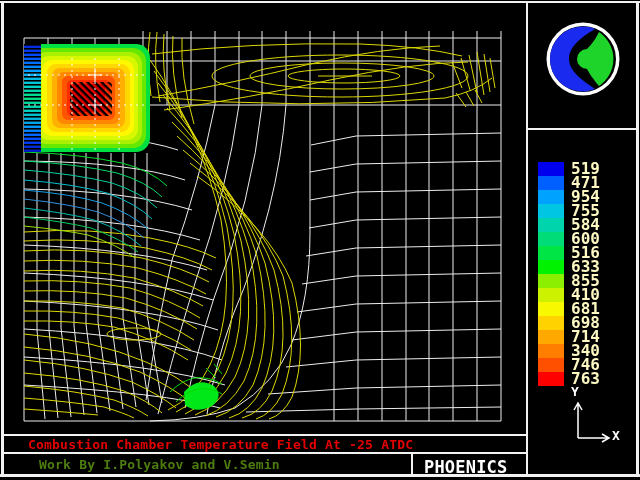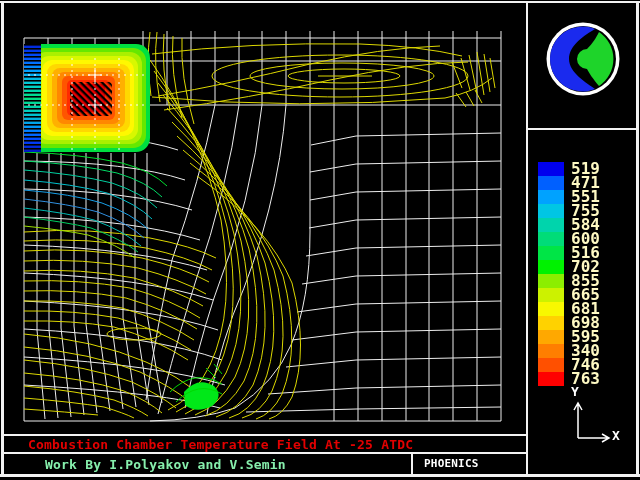--- a/index.html
+++ b/index.html
@@ -1,22 +1,22 @@
 <!DOCTYPE html>
 <html><head>
 <meta charset="utf-8">
 <style>
   html,body{margin:0;padding:0;background:#000;}
   #screen{position:relative;width:640px;height:480px;background:#000;overflow:hidden;
           font-family:"DejaVu Sans Mono","Liberation Mono",monospace;}
   .line{position:absolute;background:#f2f2f2;}
   .txt{position:absolute;font-weight:bold;white-space:pre;letter-spacing:.2px;}
   #title-text{left:28px;top:437px;font-size:13px;color:#e20000;}
-  #credit-text{left:45px;top:457px;font-size:13px;color:#86efac;}
-  #brand-text{left:424px;top:457px;font-size:11px;color:#fff;}
+  #credit-text{left:39px;top:457px;font-size:13px;color:#4d7c0f;}
+  #brand-text{left:424px;top:457px;font-size:17px;color:#fff;}
   #plot-svg{position:absolute;left:0;top:0;}
   #logo-box{position:absolute;left:544px;top:20px;width:78px;height:78px;}
   #legend{position:absolute;left:538px;top:162px;}
   .lgrow{display:flex;align-items:center;height:14px;}
   .lgsw{display:inline-block;width:26px;height:14px;}
   .lglb{margin-left:7px;font-size:16px;font-weight:bold;color:#fef9c3;line-height:14px;}
   #axis-glyph{position:absolute;left:558px;top:386px;width:80px;height:62px;}
   #axis-y-label{left:13px;top:-2px;font-size:13px;color:#fff;}
   #axis-x-label{left:54px;top:42px;font-size:13px;color:#fff;}
 </style>
@@ -141,61 +141,61 @@
       <div class="lgrow">
         <span class="lgsw" style="background: rgb(0, 0, 238);"></span>
         <span class="lglb">519</span>
       </div>
       <div class="lgrow">
         <span class="lgsw" style="background: rgb(0, 96, 255);"></span>
         <span class="lglb">471</span>
       </div>
       <div class="lgrow">
         <span class="lgsw" style="background: rgb(0, 162, 255);"></span>
-        <span class="lglb">551</span>
+        <span class="lglb">954</span>
       </div>
       <div class="lgrow">
         <span class="lgsw" style="background: rgb(0, 198, 228);"></span>
         <span class="lglb">755</span>
       </div>
       <div class="lgrow">
         <span class="lgsw" style="background: rgb(0, 212, 172);"></span>
         <span class="lglb">584</span>
       </div>
       <div class="lgrow">
         <span class="lgsw" style="background: rgb(0, 220, 120);"></span>
         <span class="lglb">600</span>
       </div>
       <div class="lgrow">
         <span class="lgsw" style="background: rgb(0, 229, 70);"></span>
         <span class="lglb">516</span>
       </div>
       <div class="lgrow">
         <span class="lgsw" style="background: rgb(0, 242, 0);"></span>
-        <span class="lglb">702</span>
+        <span class="lglb">633</span>
       </div>
       <div class="lgrow">
         <span class="lgsw" style="background: rgb(140, 238, 0);"></span>
         <span class="lglb">855</span>
       </div>
       <div class="lgrow">
         <span class="lgsw" style="background: rgb(204, 242, 0);"></span>
-        <span class="lglb">665</span>
+        <span class="lglb">410</span>
       </div>
       <div class="lgrow">
         <span class="lgsw" style="background: rgb(248, 248, 0);"></span>
         <span class="lglb">681</span>
       </div>
       <div class="lgrow">
         <span class="lgsw" style="background: rgb(255, 210, 0);"></span>
         <span class="lglb">698</span>
       </div>
       <div class="lgrow">
         <span class="lgsw" style="background: rgb(255, 168, 0);"></span>
-        <span class="lglb">595</span>
+        <span class="lglb">714</span>
       </div>
       <div class="lgrow">
         <span class="lgsw" style="background: rgb(255, 126, 0);"></span>
         <span class="lglb">340</span>
       </div>
       <div class="lgrow">
         <span class="lgsw" style="background: rgb(255, 80, 0);"></span>
         <span class="lglb">746</span>
       </div>
       <div class="lgrow">

